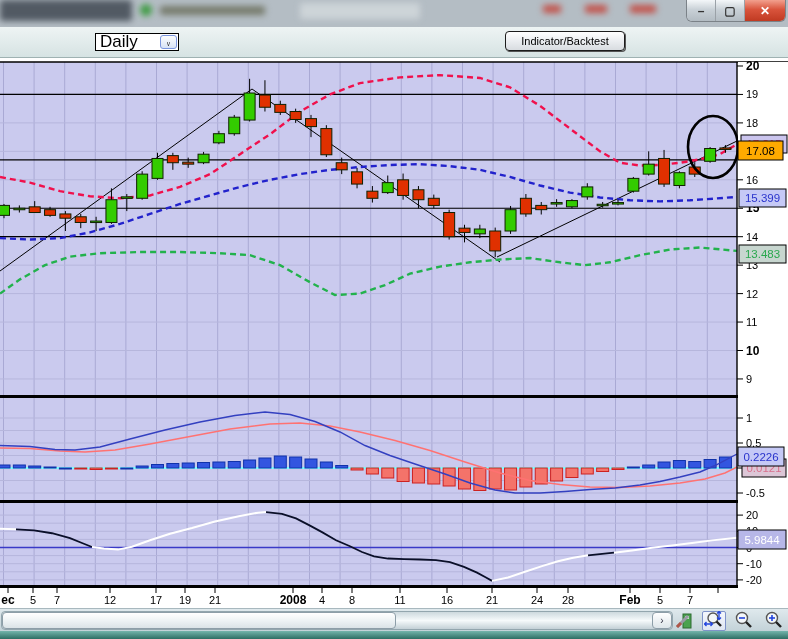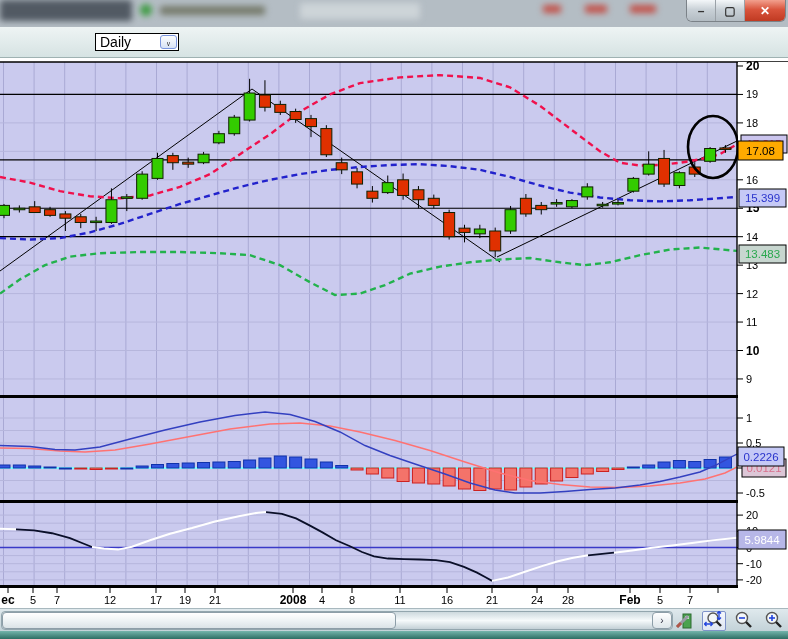--- a/index.html
+++ b/index.html
@@ -13,21 +13,21 @@
            border-top:none;border-radius:0 0 6px 6px;overflow:hidden;background:#cfd6db;}
   .winbtn{width:29px;height:21px;display:flex;align-items:center;justify-content:center;
           font-size:12px;font-weight:bold;color:#333;border-right:1px solid #9aa1a7;
           background:linear-gradient(#f4f7f9,#c9d1d7 45%,#b3bcc3);}
   .winbtn.close{width:40px;color:#fff;background:linear-gradient(#f2a08e,#d9543c 45%,#c03a22);border-right:none;}
   
   .toolbar{position:absolute;left:0;top:27px;width:788px;height:31px;
            background:linear-gradient(#eef4f4,#d6e3e3);border-bottom:1px solid #9fb2b2;}
   .combo{position:absolute;left:95px;top:6px;width:84px;height:18px;background:#fff;
          border:1px solid #000;display:flex;align-items:center;}
-  .combo .val{flex:1;font-size:14px;padding-left:4px;color:#000;}
+  .combo .val{flex:1;font-size:17px;padding-left:4px;color:#000;}
   .combo .arrow{width:17px;height:14px;margin-right:1px;border:1px solid #7a96df;border-radius:3px;
                 background:linear-gradient(#fdfefe,#d7e2f5);display:flex;align-items:center;
                 justify-content:center;font-size:9px;color:#222;line-height:1;}
   .ibbtn{position:absolute;left:505px;top:4px;width:120px;height:20px;border:1px solid #1c1c1c;
          border-radius:4px;background:linear-gradient(#ffffff,#e9ecef 55%,#d8dce0);
          box-shadow:1px 1px 0 #555;font-size:11px;color:#000;display:flex;align-items:center;
          justify-content:center;}
   
   .scrollstrip{position:absolute;left:0;top:608px;width:788px;height:23px;
                background:linear-gradient(#dfe9ed,#c3d2d8);border-top:1px solid #a8b8be;}
@@ -63,20 +63,21 @@
       <div class="winbtn">▢</div>
       <div class="winbtn close">✕</div>
     </div>
   </div>
 
   <div class="toolbar">
     <div class="combo">
       <span class="val">Daily</span>
       <span class="arrow">ᵥ</span>
     </div>
+    <div class="ibbtn">Indicator/Backtest</div>
   </div>
 
   <svg width="788" height="550" viewBox="0 58 788 550" style="position:absolute;left:0;top:58px;background:#fff;">
       <rect x="0" y="62" width="737" height="333" fill="#cacaee"></rect>
       <rect x="0" y="398" width="737" height="102" fill="#cacaee"></rect>
       <rect x="0" y="503" width="737" height="82" fill="#cacaee"></rect>
       <line x1="3.5" y1="62" x2="3.5" y2="395" stroke="#a9a9d4" stroke-width="1"></line>
       <line x1="3.5" y1="398" x2="3.5" y2="500" stroke="#a9a9d4" stroke-width="1"></line>
       <line x1="3.5" y1="503" x2="3.5" y2="585" stroke="#a9a9d4" stroke-width="1"></line>
       <line x1="34.1" y1="62" x2="34.1" y2="395" stroke="#a9a9d4" stroke-width="1"></line>

